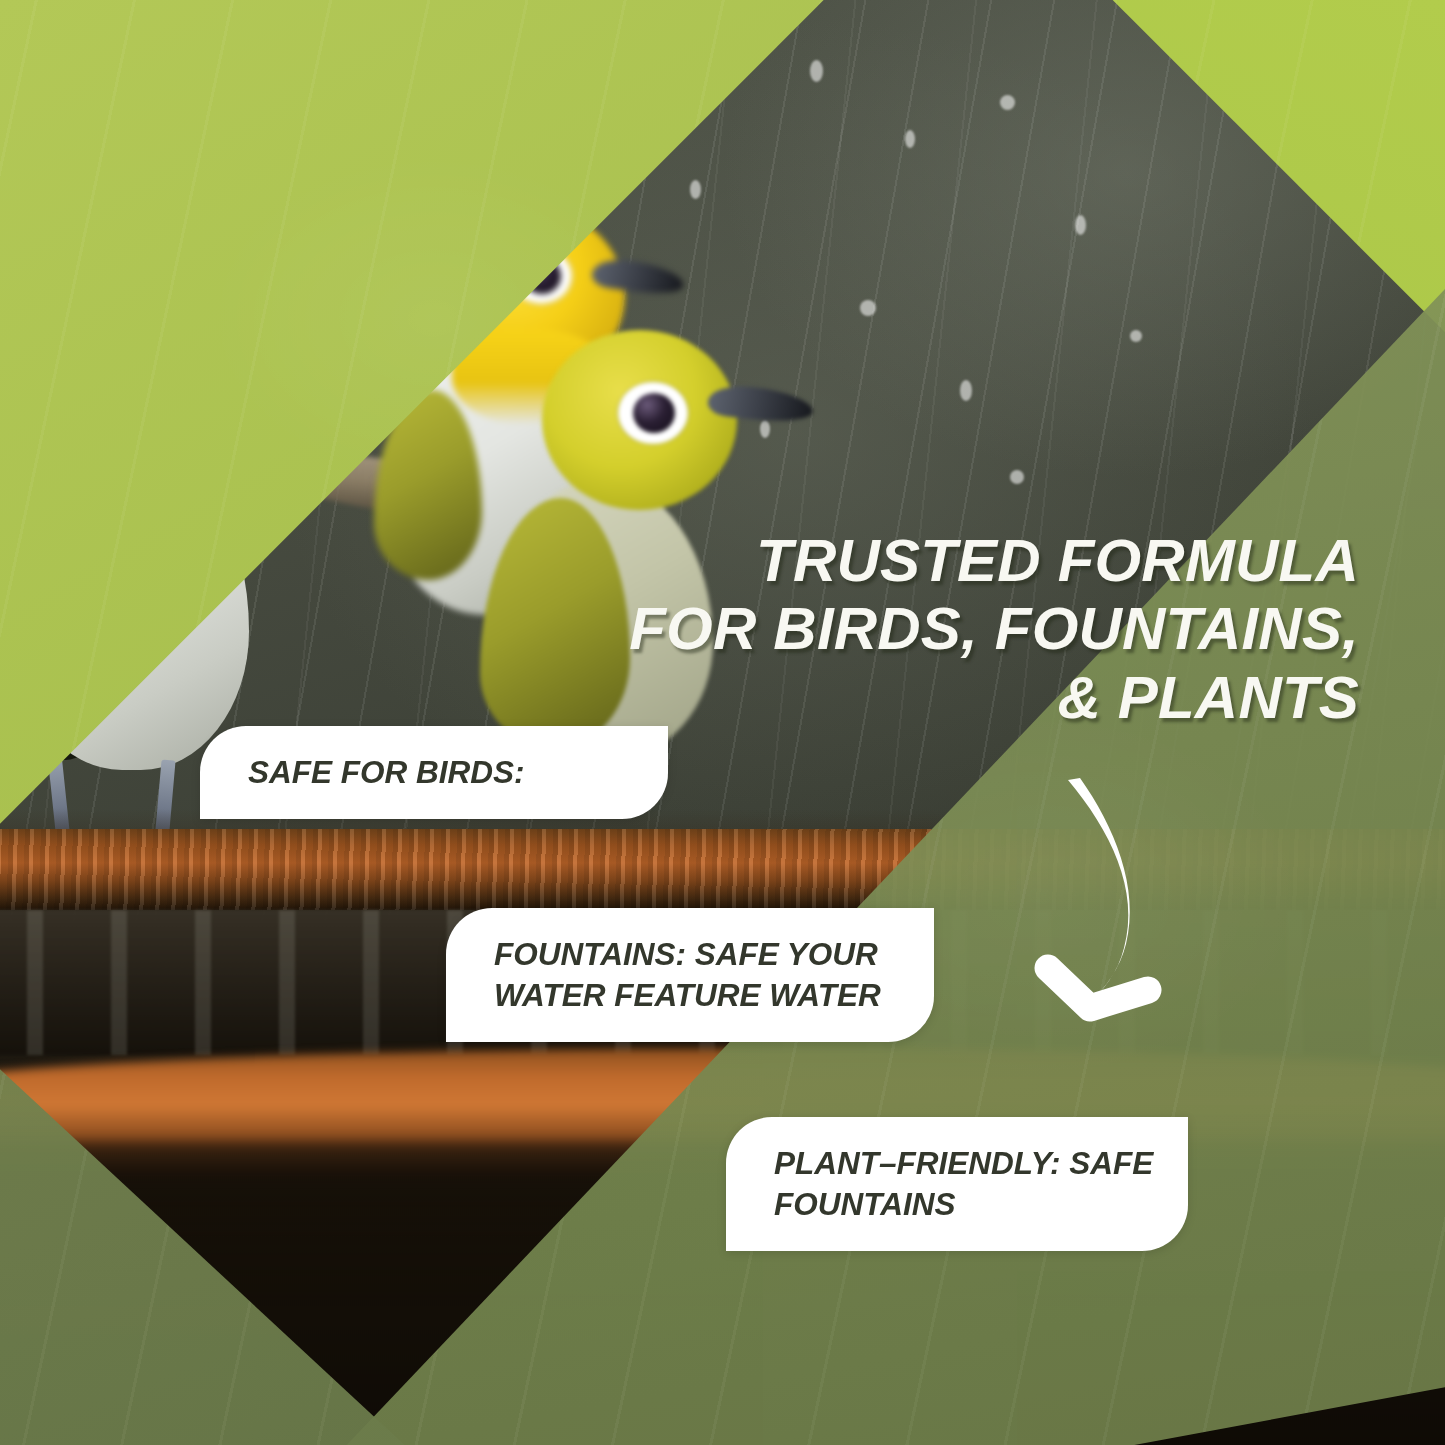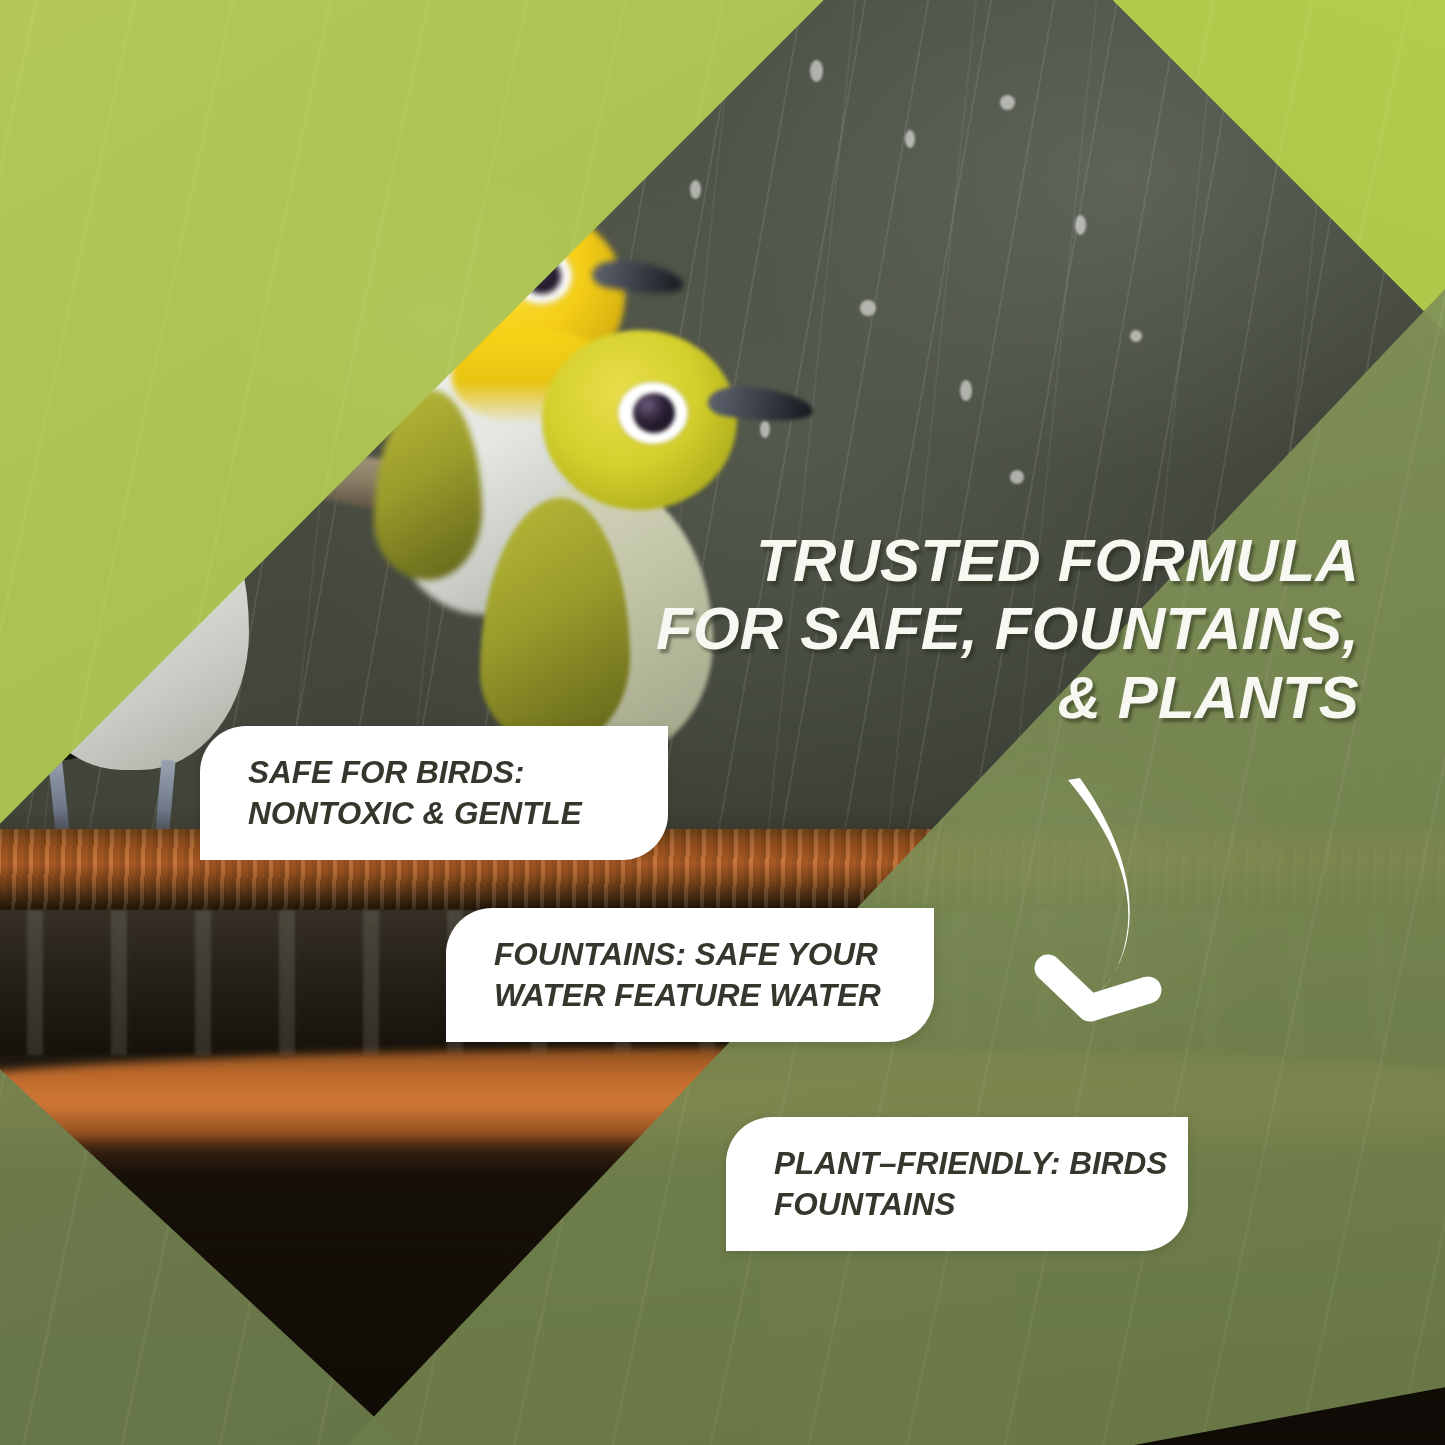--- a/index.html
+++ b/index.html
@@ -355,38 +355,37 @@
   <div class="panel panel-right" style="clip-path: polygon(100% 20%, 100% 96%, 78.5% 100%, 24% 100%);">
     <div class="panel-texture"></div>
   </div>
 
   <div class="panel panel-bl" style="clip-path: polygon(0 74%, 28% 100%, 0 100%);">
     <div class="panel-texture"></div>
   </div>
 
   <div class="headline">
     <span>TRUSTED FORMULA</span>
-    <span>FOR SAFE, FOUNTAINS,</span>
+    <span>FOR BIRDS, FOUNTAINS,</span>
     <span>&amp; PLANTS</span>
   </div>
 
   <svg id="arrow" viewBox="0 0 200 262">
     <path d="M40 8 C 82 58, 112 118, 96 176 C 90 200, 76 218, 60 232
              C 78 216, 92 196, 98 172 C 112 116, 86 54, 52 6 Z" fill="#ffffff"></path>
     <path d="M20 196 L 62 236 L 120 218" fill="none" stroke="#ffffff" stroke-width="27" stroke-linecap="round" stroke-linejoin="round"></path>
   </svg>
 
   <div class="card" id="card-birds">
     <span>SAFE FOR BIRDS:</span>
-    <span>NONTOXIC &amp; GENTLE</span>
   </div>
 
   <div class="card" id="card-fountain">
     <span>FOUNTAINS: SAFE YOUR</span>
     <span>WATER FEATURE WATER</span>
   </div>
 
   <div class="card" id="card-plants">
-    <span>PLANT–FRIENDLY: BIRDS</span>
+    <span>PLANT–FRIENDLY: SAFE</span>
     <span>FOUNTAINS</span>
   </div>
 
 </div>
 
 </body></html>

